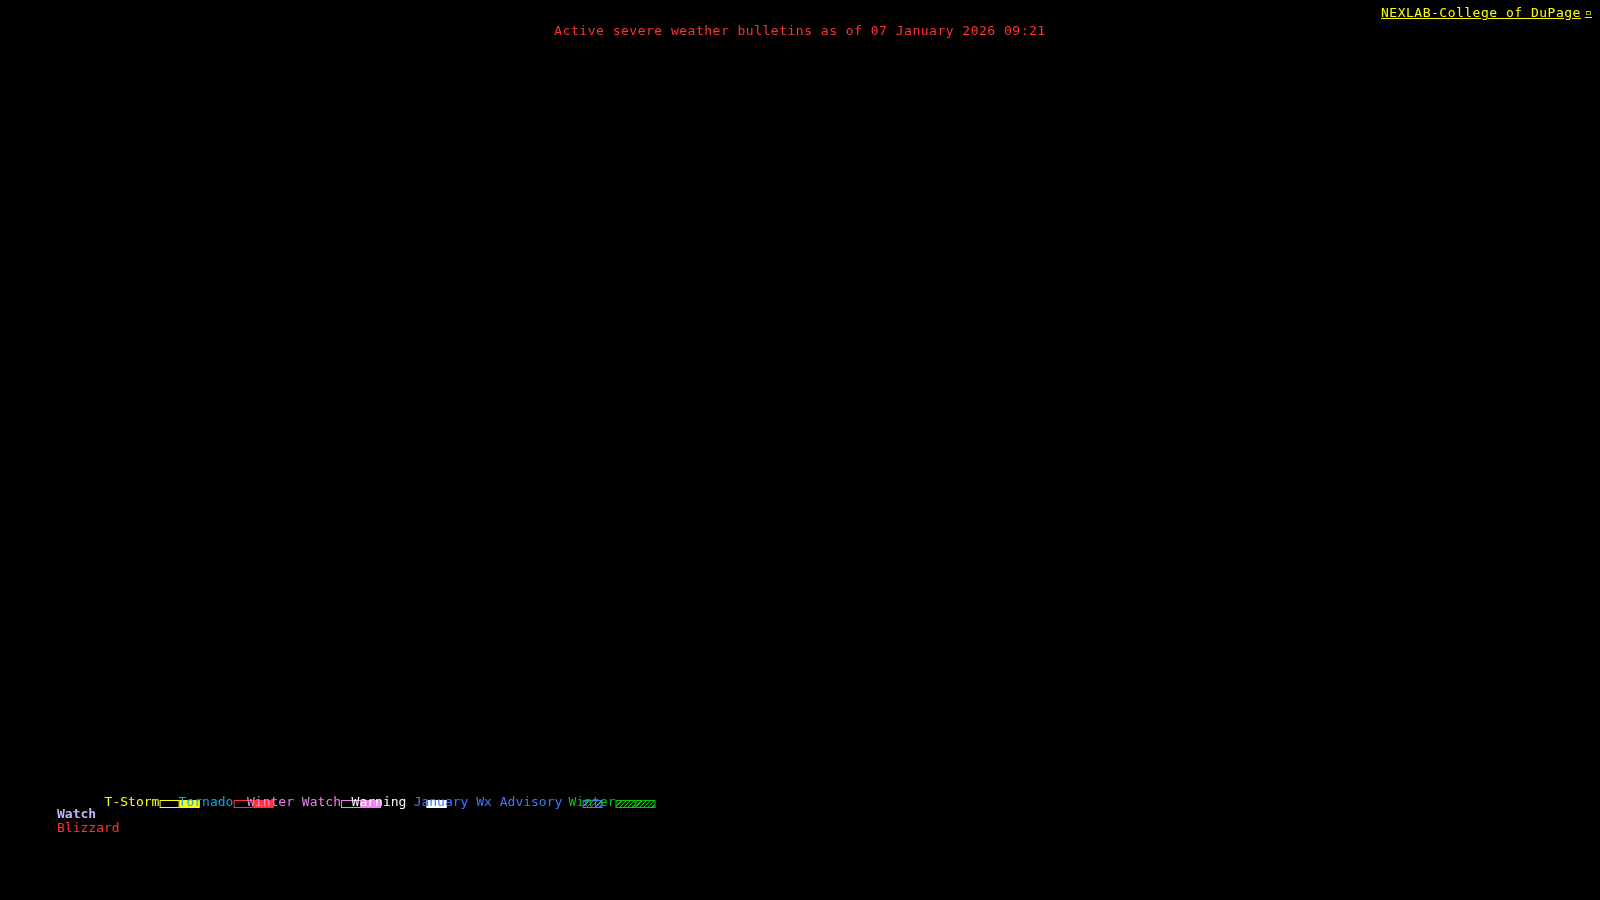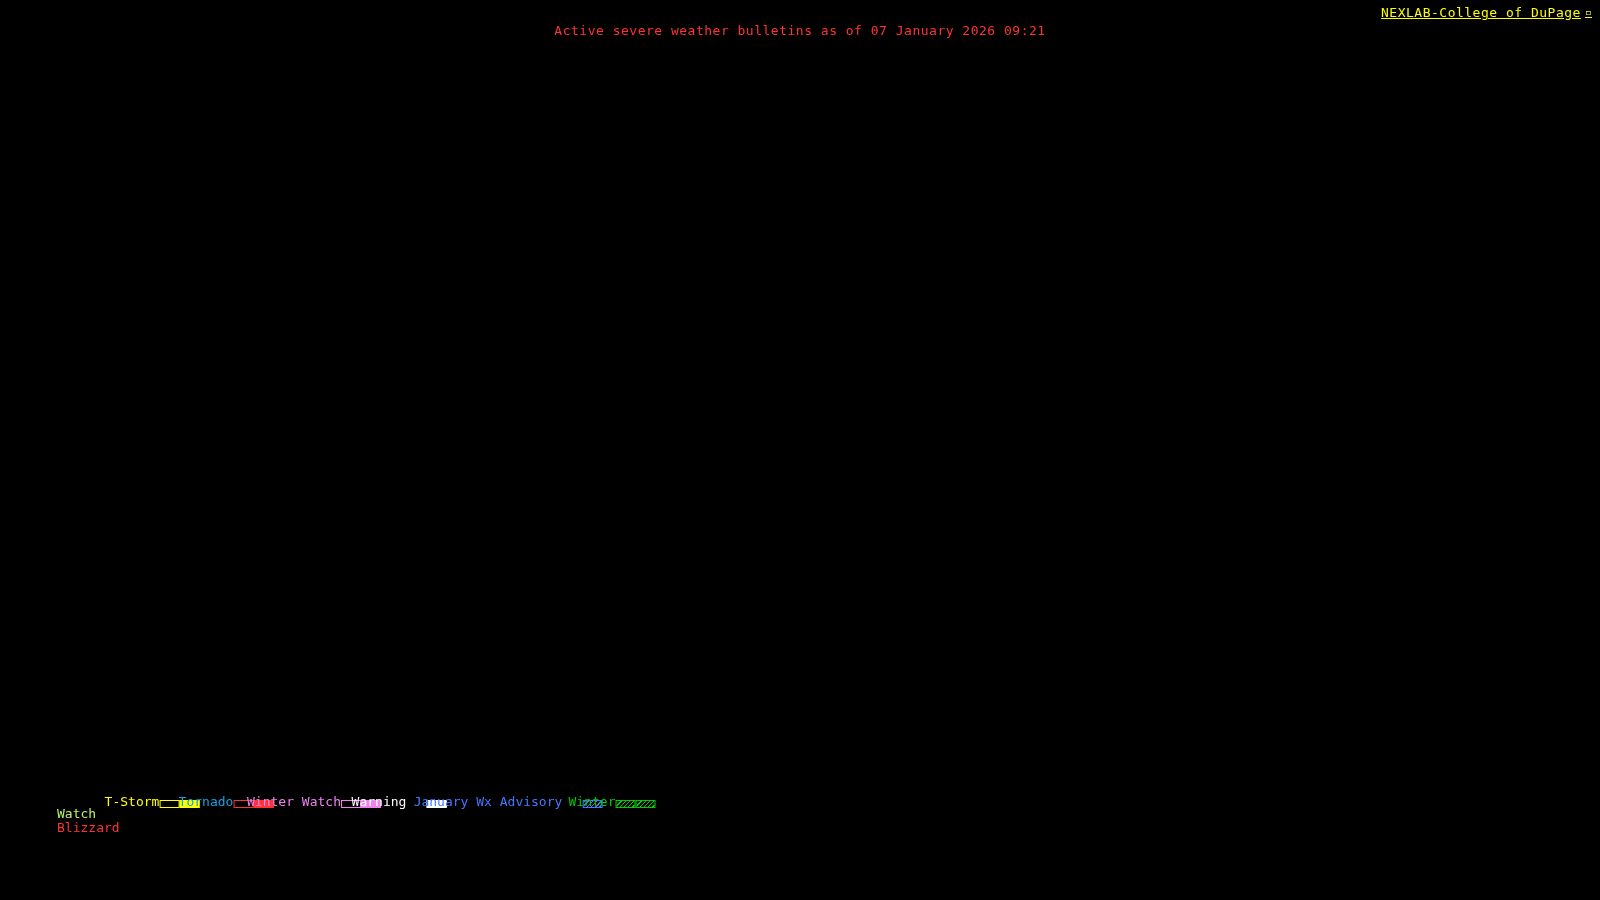--- a/index.html
+++ b/index.html
@@ -94,21 +94,21 @@
 
   <div class="title" style="color: rgb(255, 51, 51);">Active severe weather bulletins as of 07 January 2026 09:21</div>
 
   <div class="brand" style="color: rgb(255, 255, 0); text-decoration: underline;">
     <span>NEXLAB-College of DuPage</span>
     <span class="brand-mark">▫</span>
   </div>
 
   <div class="legend">
 
-    <div class="row-label watch" style="color: #bef264;">Watch</div>
+    <div class="row-label watch" style="color: #c4b5fd; font-weight: bold;">Watch</div>
     <div class="row-label warning" style="color: rgb(255, 51, 51);">Blizzard</div>
 
     <div class="col" style="left:152px">
       <div class="col-label" style="color: rgb(255, 255, 0);">T-Storm</div>
       <div class="box box-watch" style="border-color: rgb(255, 255, 0);"></div>
       <div class="box box-warning" style="border-color: rgb(255, 255, 0); background: rgb(255, 255, 0);"></div>
     </div>
 
     <div class="col" style="left:226px">
       <div class="col-label" style="color: #0ea5e9;">Tornado</div>

